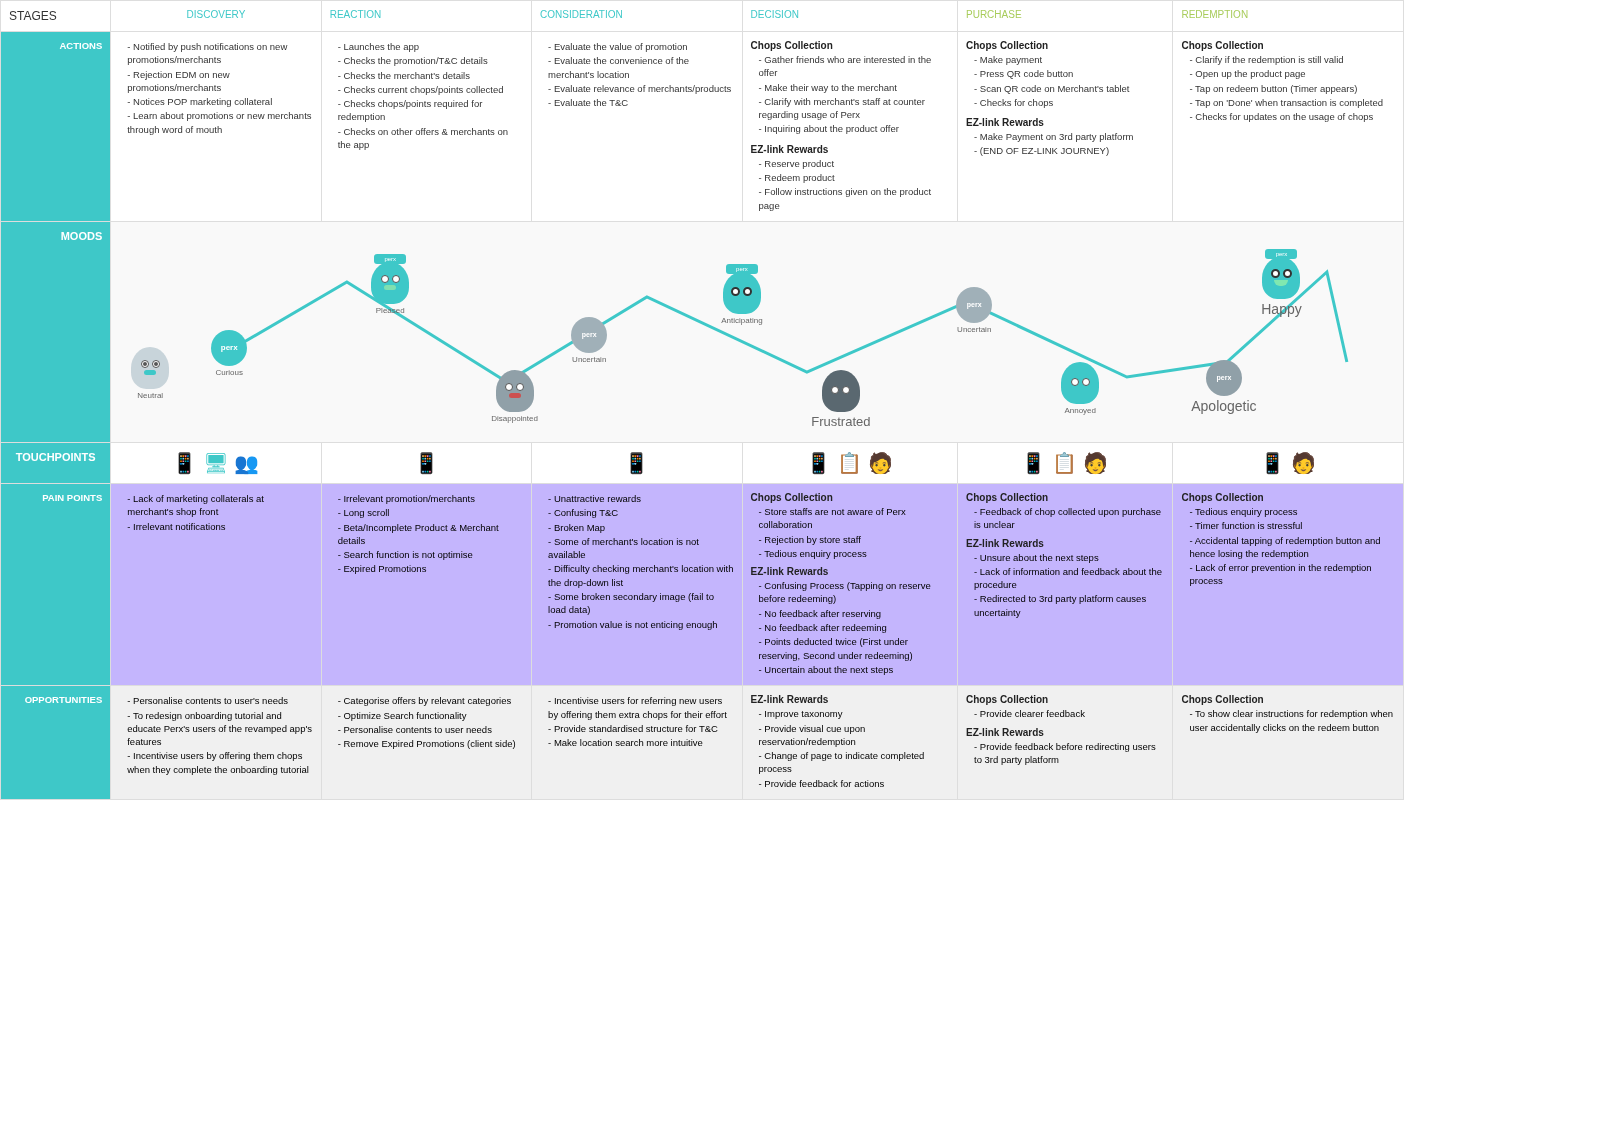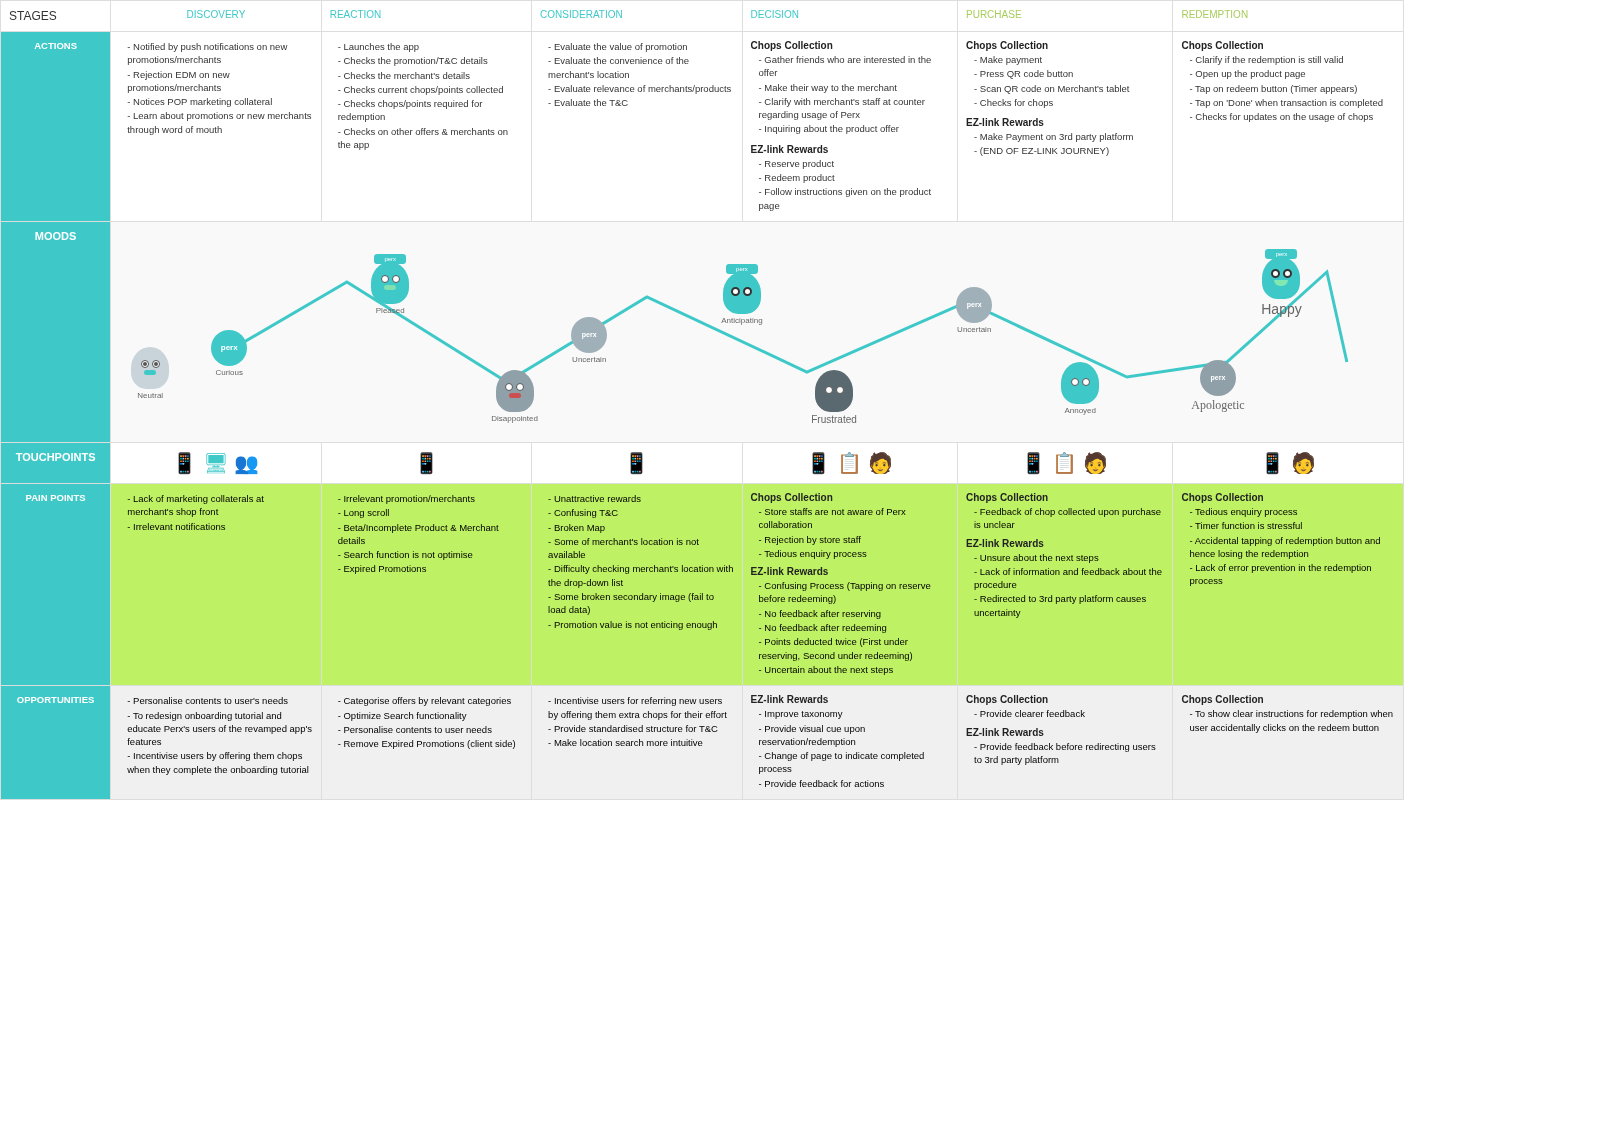--- a/index.html
+++ b/index.html
@@ -42,21 +42,21 @@
     .header-decision { color: #3ec8c8; border-bottom: 3px solid #3ec8c8; }
     .header-purchase { color: #a8cc5a; border-bottom: 3px solid #a8cc5a; }
     .header-redemption { color: #a8cc5a; border-bottom: 3px solid #a8cc5a; }
 
     
     .row-label {
       background: #3ec8c8;
       color: #fff;
       font-weight: bold;
       font-size: 11px;
-      text-align: center;
+      text-align: right;
       vertical-align: top;
       padding: 10px 8px;
       border: 1px solid #2ab5b5;
     }
 
     
     .actions-row td {
       background: #fff;
       font-size: 9.5px;
       color: #333;
@@ -85,21 +85,21 @@
       text-align: center;
     }
     .touchpoints-row .row-label {
       background: #3ec8c8;
       color: #fff;
       vertical-align: top;
     }
 
     
     .pain-row td {
-      background: #bef264;
+      background: #c4b5fd;
       font-size: 9.5px;
       vertical-align: top;
     }
     .pain-row .row-label {
       background: #3ec8c8;
       color: #fff;
       vertical-align: top;
     }
 
     
@@ -363,21 +363,21 @@
           <div style="font-size:8px;color:#666;margin-top:2px;">Anticipating</div>
         </div>
 
         <div style="position:absolute; left:700px; top:148px; text-align:center;">
           <div style="width:38px; height:42px; background:#5a6870; border-radius:50% 50% 40% 40%; margin:0 auto; display:flex;align-items:center;justify-content:center; flex-direction:column;">
             <div style="display:flex;gap:3px;margin-bottom:2px;">
               <div style="width:8px;height:8px;background:#fff;border-radius:50%;border:1.5px solid #555;"></div>
               <div style="width:8px;height:8px;background:#fff;border-radius:50%;border:1.5px solid #555;"></div>
             </div>
           </div>
-          <div style="font-size:10px;color:#666;margin-top:2px;">Frustrated</div>
+          <div style="font-size:13px;color:#666;margin-top:2px;">Frustrated</div>
         </div>
 
         <div style="position:absolute; left:845px; top:65px; text-align:center;">
           <div style="width:36px;height:36px;background:#a0b0b8;border-radius:50%;margin:0 auto;display:flex;align-items:center;justify-content:center;">
             <span style="color:#fff;font-size:7px;font-weight:bold;">perx</span>
           </div>
           <div style="font-size:8px;color:#666;margin-top:2px;">Uncertain</div>
         </div>
 
         <div style="position:absolute; left:950px; top:140px; text-align:center;">
@@ -401,21 +401,21 @@
             </div>
             <div style="width:14px;height:6px;background:#80e8b0;border-radius:0 0 8px 8px;"></div>
           </div>
           <div style="font-size:14px;color:#666;margin-top:2px;">Happy</div>
         </div>
 
         <div style="position:absolute; left:1080px; top:138px; text-align:center;">
           <div style="width:36px;height:36px;background:#90a0a8;border-radius:50%;margin:0 auto;display:flex;align-items:center;justify-content:center;">
             <span style="color:#fff;font-size:7px;font-weight:bold;">perx</span>
           </div>
-          <div style="font-size:12px;color:#666;margin-top:2px;font-family:Liberation Serif, serif;">Apologetic</div>
+          <div style="font-size:14px;color:#666;margin-top:2px;">Apologetic</div>
         </div>
       </div>
     </td>
   </tr>
 
   <tr class="touchpoints-row">
     <td class="row-label">
       <span>TOUCHPOINTS</span>
     </td>
 

